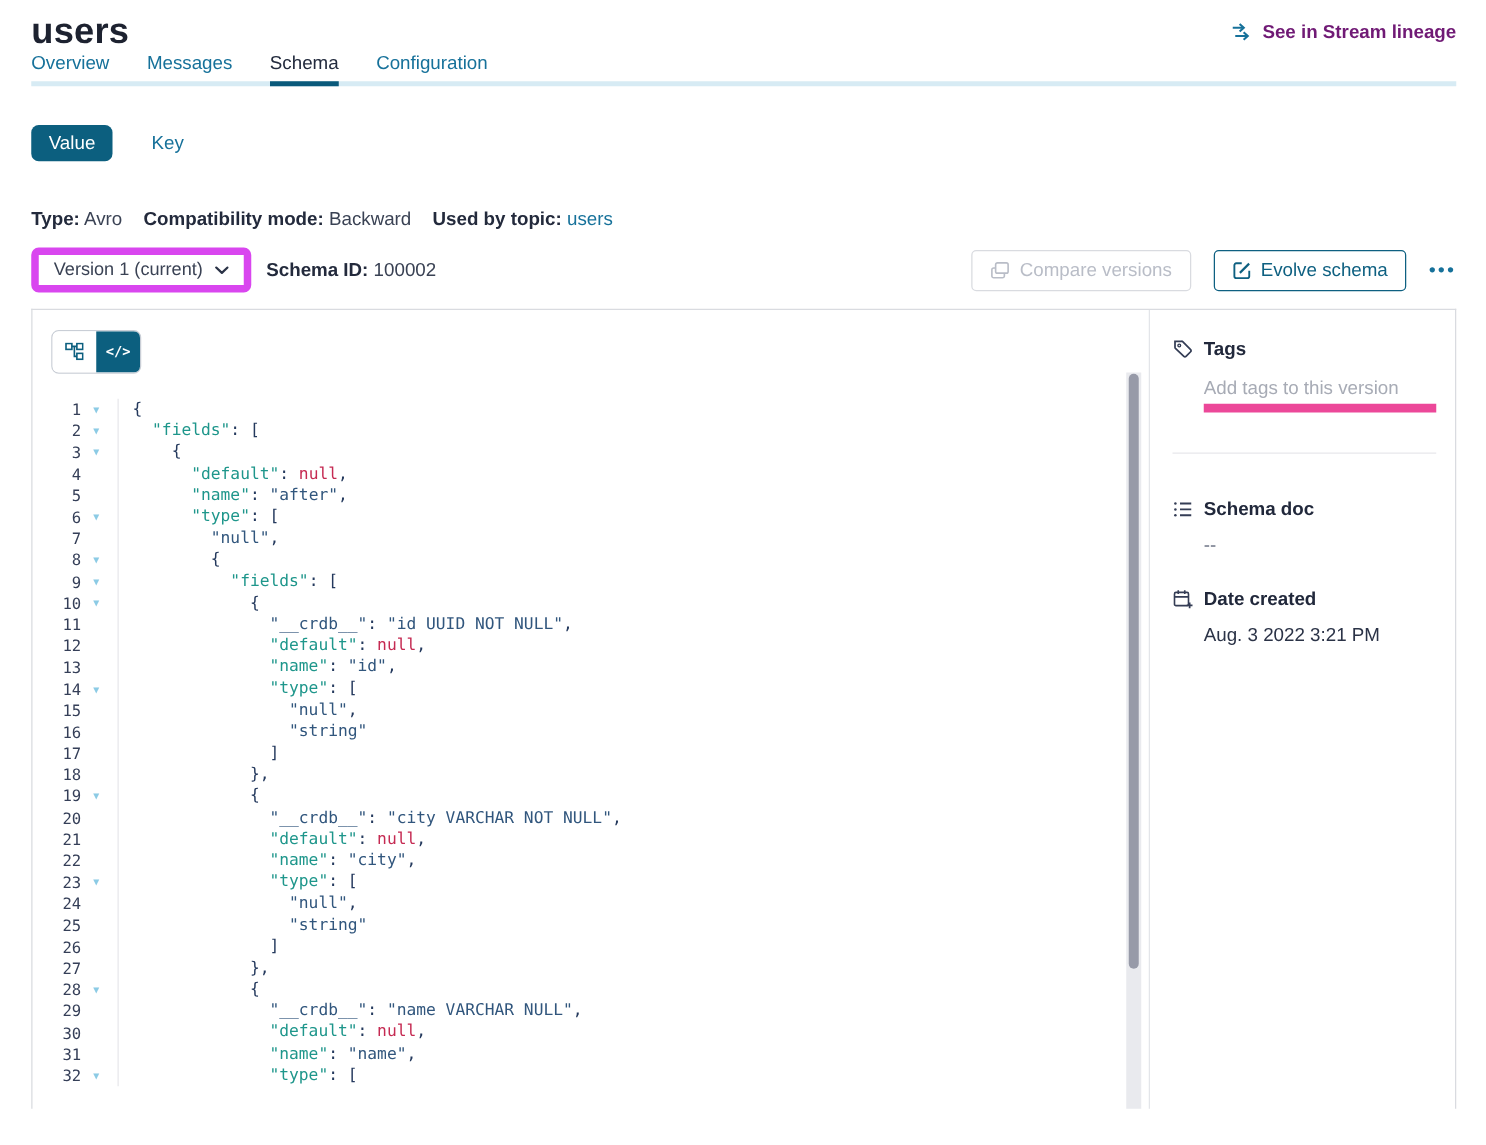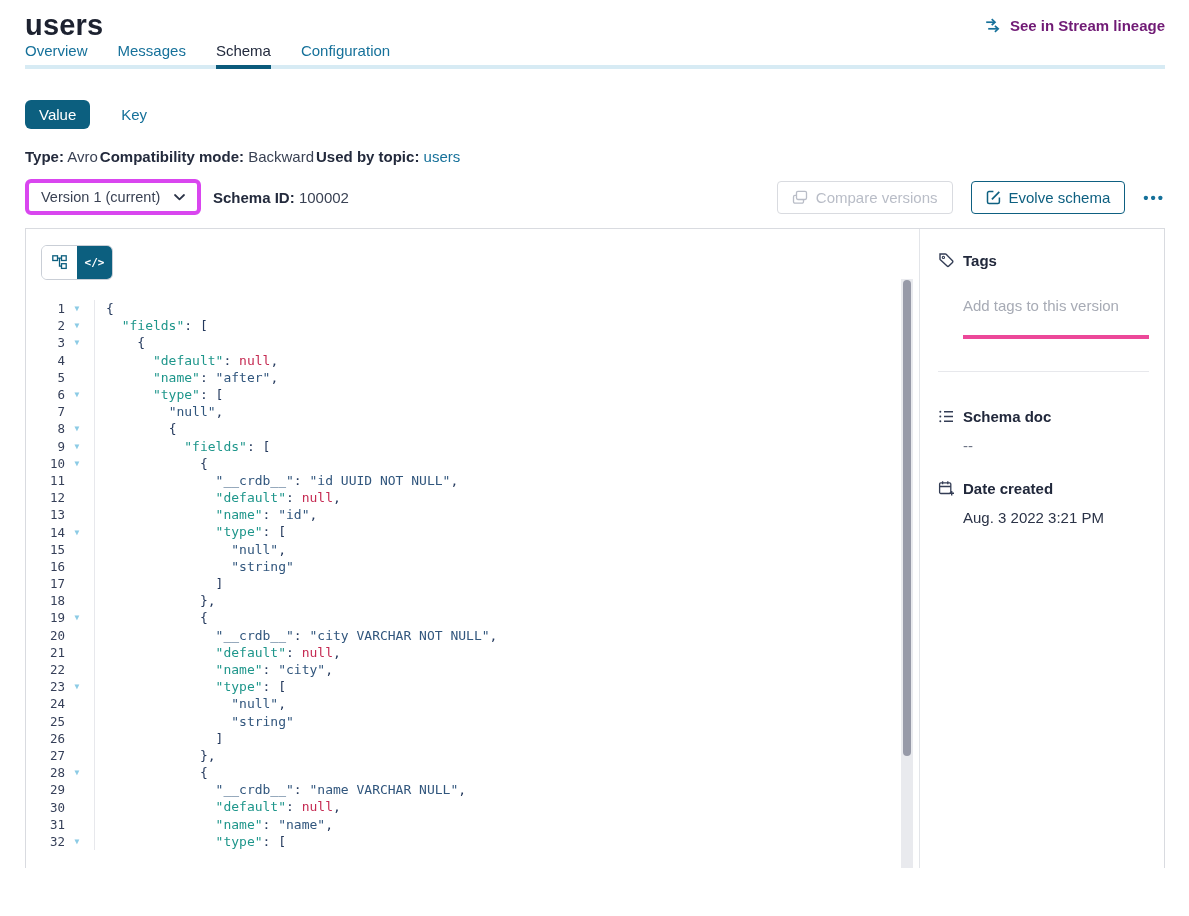--- a/index.html
+++ b/index.html
@@ -25,27 +25,27 @@
   .tab-track { position:absolute; left:0; right:0; bottom:0; height:4px; background:#d7ebf4; }
 
   
   .vk-row { margin-top:31px; display:flex; align-items:center; }
   .value-btn { background:#0c5f7f; color:#fff; border:none; border-radius:6px;
     padding:6px 14px; font-size:15px; font-family:inherit; cursor:pointer; }
   .key-btn { background:none; border:none; color:#16719a; font-size:15px;
     font-family:inherit; margin-left:25px; cursor:pointer; }
 
   
-  .meta-row { margin-top:19px; font-size:15px; display:flex; gap:2px; color:#3a4254; }
+  .meta-row { margin-top:38px; font-size:15px; display:flex; gap:17px; color:#3a4254; }
   .meta-pair b { color:#232a3c; font-weight:700; }
   .meta-link { color:#16719a; cursor:pointer; text-decoration:none; }
 
   
   .version-row { margin-top:14px; display:flex; align-items:center; }
-  .version-select { width:176px; height:36px; border:4px solid #d946ef; border-radius:6px;
+  .version-select { width:176px; height:36px; border:6px solid #d946ef; border-radius:6px;
     padding:0 12px; display:flex; align-items:center; justify-content:space-between;
     font-size:14.5px; color:#3a4254; cursor:pointer; background:#fff; }
   .schema-id { margin-left:12px; font-size:15px; color:#3a4254; }
   .schema-id b { color:#232a3c; }
   .version-actions { margin-left:auto; display:flex; align-items:center; gap:18px; }
   .btn { height:33px; border-radius:4px; padding:4px 14px; font-size:15px; font-family:inherit;
     display:flex; align-items:center; gap:8px; background:#fff; cursor:pointer; }
   .btn-compare { border:1px solid #d9dbe0; color:#b9bdc7; cursor:default; }
   .btn-evolve { border:1px solid #0e6081; color:#0e6081; font-weight:400; }
   .more-btn { background:none; border:none; color:#16719a; font-size:15px; font-weight:700;
@@ -73,22 +73,22 @@
   .tk-k { color:#1e968b; }
   .tk-s { color:#31567d; }
   .tk-x { color:#c52a52; }
 
   .scrollbar { position:absolute; top:50px; bottom:0; right:6px; width:12px; background:#e9eaee; }
   .scroll-thumb { width:8px; margin:1px auto 0; height:476px; background:#979aa8; border-radius:4px; cursor:pointer; }
 
   
   .sidebar { flex:1; border-left:1px solid #e3e5e9; padding:23px 16px 0 18px; }
   .side-head { display:flex; align-items:center; gap:8px; font-size:15px; font-weight:700; color:#21283b; }
-  .tags-input { display:block; border:none; border-bottom:4px solid #ec4899; border-radius:0;
-    margin:28px 0 0 25px; width:186px; font-size:15px; padding:0 0 21px; outline:none;
+  .tags-input { display:block; border:none; border-bottom:7px solid #ec4899; border-radius:0;
+    margin:14px 0 0 25px; width:186px; font-size:15px; padding:0 0 4px; outline:none;
     color:#2b3347; background:transparent; font-family:inherit; }
   .tags-input::placeholder { color:#a7abb5; }
   .side-divider { border:none; border-top:1px solid #e7e8ec; margin:32px 0 0; }
   .head-doc { margin-top:36px; }
   .side-value { margin:12px 0 0 25px; font-size:15px; }
   .val-muted { color:#6e7586; }
   .head-date { margin-top:26px; }
   .val-dark { color:#2b3347; }
 </style>
 </head>

